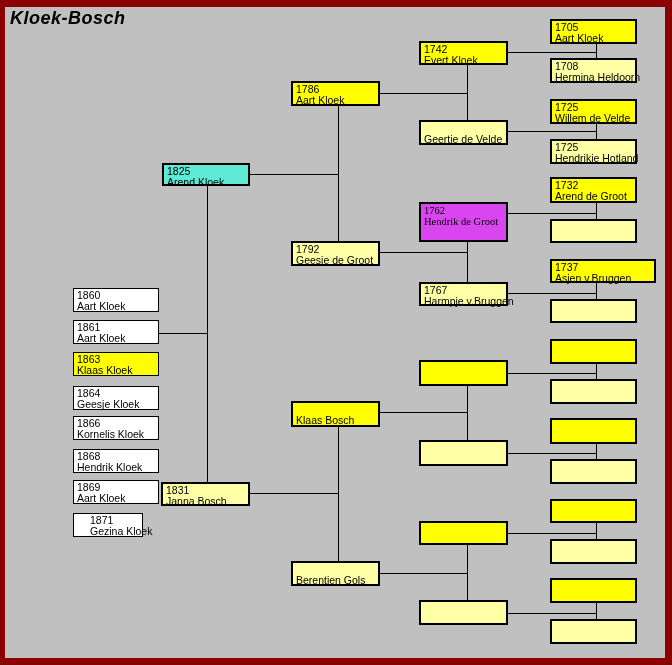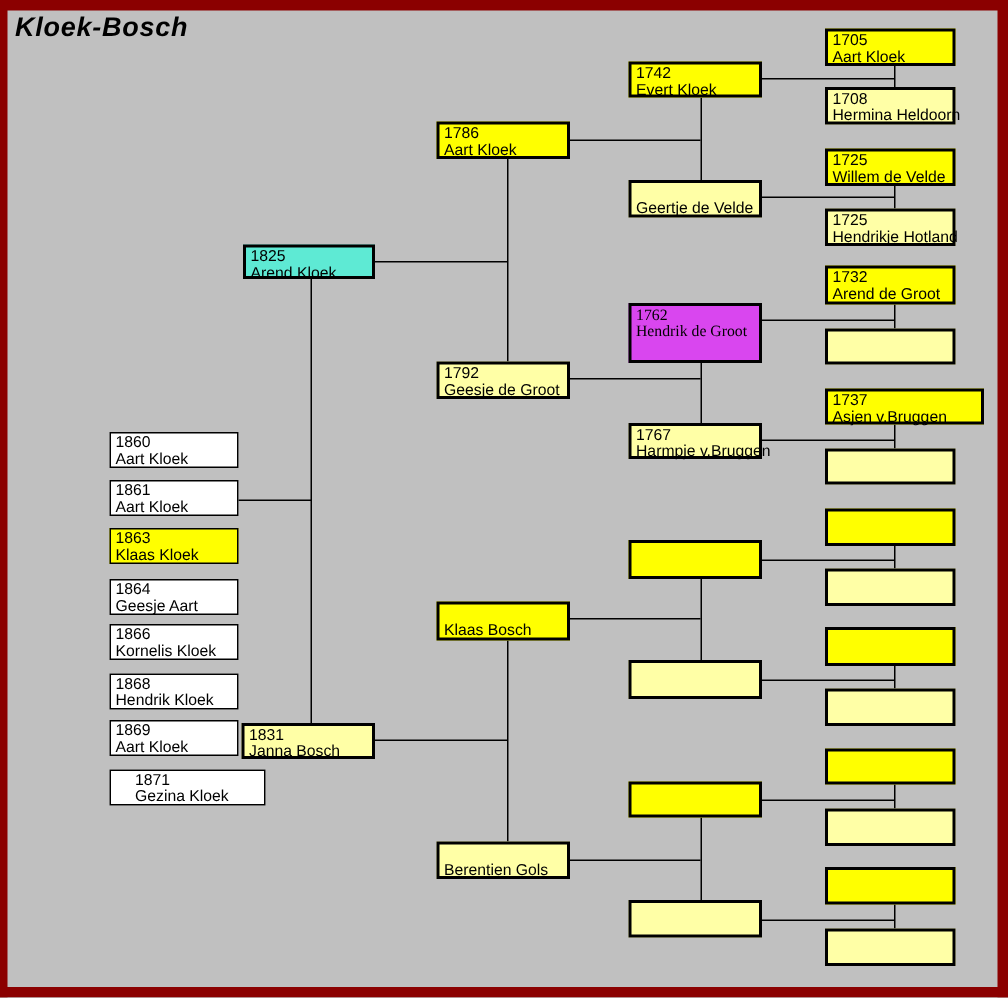--- a/index.html
+++ b/index.html
@@ -77,35 +77,35 @@
       <div class="person-box child" style="left: 33px; top: 320px; width: 86px; height: 24px; background: rgb(255, 255, 255);">
         <div class="l1">1861</div>
         <div class="l2">Aart Kloek</div>
       </div>
       <div class="person-box child" style="left: 33px; top: 352px; width: 86px; height: 24px; background: rgb(255, 255, 0);">
         <div class="l1">1863</div>
         <div class="l2">Klaas Kloek</div>
       </div>
       <div class="person-box child" style="left: 33px; top: 386px; width: 86px; height: 24px; background: rgb(255, 255, 255);">
         <div class="l1">1864</div>
-        <div class="l2">Geesje Aart</div>
+        <div class="l2">Geesje Kloek</div>
       </div>
       <div class="person-box child" style="left: 33px; top: 416px; width: 86px; height: 24px; background: rgb(255, 255, 255);">
         <div class="l1">1866</div>
         <div class="l2">Kornelis Kloek</div>
       </div>
       <div class="person-box child" style="left: 33px; top: 449px; width: 86px; height: 24px; background: rgb(255, 255, 255);">
         <div class="l1">1868</div>
         <div class="l2">Hendrik Kloek</div>
       </div>
       <div class="person-box child" style="left: 33px; top: 480px; width: 86px; height: 24px; background: rgb(255, 255, 255);">
         <div class="l1">1869</div>
         <div class="l2">Aart Kloek</div>
       </div>
-      <div class="person-box child" style="left: 33px; top: 513px; width: 104px; height: 24px; background: rgb(255, 255, 255); padding-left: 16px;">
+      <div class="person-box child" style="left: 33px; top: 513px; width: 70px; height: 24px; background: rgb(255, 255, 255); padding-left: 16px;">
         <div class="l1">1871</div>
         <div class="l2">Gezina Kloek</div>
       </div>
       <div class="person-box ancestor" style="left: 162px; top: 163px; width: 88px; height: 23px; background: #5eead4;">
         <div class="l1">1825</div>
         <div class="l2">Arend Kloek</div>
       </div>
       <div class="person-box ancestor fill-pale" style="left: 161px; top: 482px; width: 89px; height: 24px; background: rgb(255, 255, 166);">
         <div class="l1">1831</div>
         <div class="l2">Janna Bosch</div>

